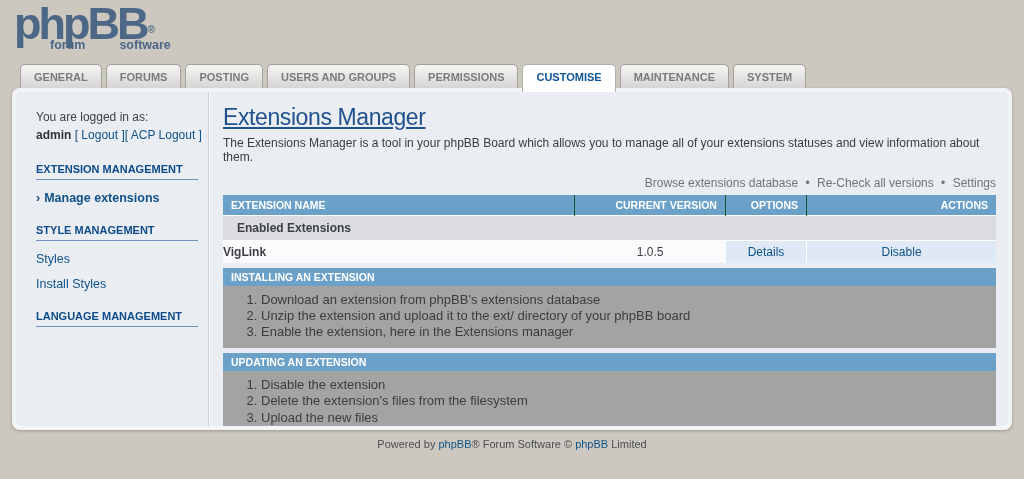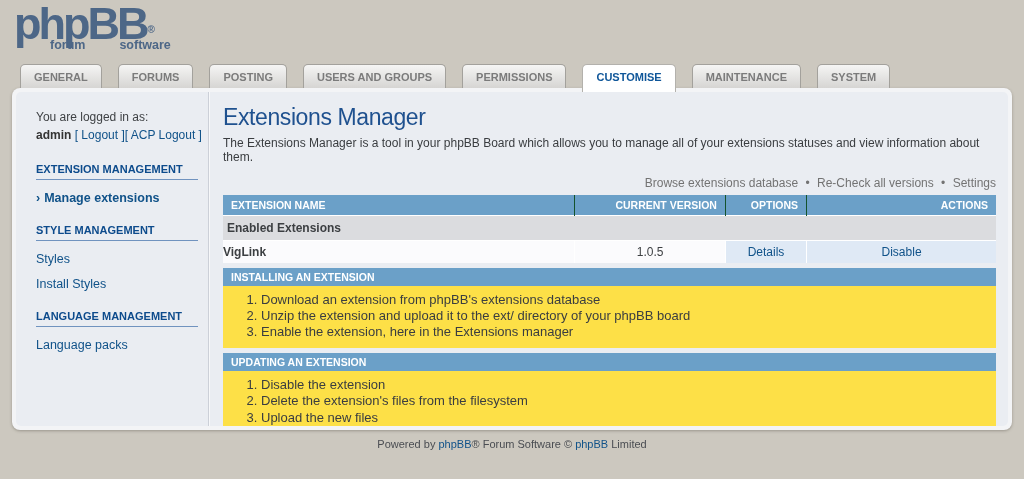--- a/index.html
+++ b/index.html
@@ -17,21 +17,21 @@
   .logo-main { font-size:45px; font-weight:bold; letter-spacing:-3px; line-height:1.05; }
   .logo-reg { font-size:10px; letter-spacing:0; vertical-align:6px; margin-left:1px; }
   .logo-sub { display:flex; gap:34px; font-size:12.5px; font-weight:bold; margin-top:-9px; padding-left:36px; letter-spacing:0; }
   .header-right { position:absolute; right:14px; top:11px; text-align:right; }
   .header-title { color:#76736c; font-size:17.5px; }
   .header-links { margin-top:3px; font-size:12px; font-weight:bold; color:#105289; }
   .header-links .lnk { cursor:pointer; }
   .header-links .sep { margin:0 3px; }
 
   
-  .tabs { display:flex; gap:16px; padding-left:20px; align-items:flex-end; height:26px; position:relative; z-index:3; }
+  .tabs { display:flex; gap:4px; padding-left:20px; align-items:flex-end; height:26px; position:relative; z-index:3; }
   .tab {
     background:linear-gradient(#f5f5f4,#d6d5d3);
     border:1px solid #a3a19c; border-bottom:none;
     border-radius:5px 5px 0 0;
     color:#7b7b7b; font-size:11px; font-weight:bold;
     padding:6px 13px 5px; cursor:pointer; white-space:nowrap;
   }
   .tab.active {
     background:#ffffff; color:#0f5699;
     border-color:#b3b1ac;
@@ -64,50 +64,50 @@
   .menu-item { margin-top:11px; font-size:12.5px; color:#105289; cursor:pointer; }
   .menu-item.active { font-weight:bold; }
   .arrow-icon { font-weight:bold; margin-right:4px; }
 
   
   .content {
     flex:1; padding:12px 12px 0 14px;
     border-left:1px solid #ccd0d8;
     box-shadow:inset 1px 0 0 #f7f8fa;
   }
-  .page-title { font-size:23px; font-weight:normal; color:#1f518f; margin:0 0 5px; letter-spacing:-0.4px; }
+  .page-title { font-size:23px; font-weight:normal; color:#1f518f; margin:0 0 5px; letter-spacing:-0.4px;text-decoration:underline; }
   .desc { font-size:12px; color:#3a3d40; margin:0 0 12px; }
   .toolbar { text-align:right; font-size:12px; color:#737373; margin-bottom:5px; }
   .toolbar .lnk { cursor:pointer; }
   .toolbar .sep { margin:0 4px; }
 
   table.ext-table { width:100%; border-collapse:collapse; }
   .ext-table thead th {
     background:#6ba0c8; color:#fff; font-size:10.5px;
     padding:4px 8px; border-left:1px solid #14532d; text-align:right;
   }
   .ext-table thead th:first-child { border-left:none; text-align:left; }
   .col-name { width:45.5%; } .col-version { width:19.5%; }
   .col-options { width:10.5%; } .col-actions { width:24.5%; }
   .group-row td {
     background:#dbdcdf; font-weight:bold; font-size:12px; color:#3c3f42;
-    padding:5px 4px; border-top:1px solid #fff;margin-left:18px;
+    padding:5px 14px; border-top:1px solid #fff;margin-left:18px;
   }
   .data-row td {
     background:#fbfbfd; font-size:12px; color:#3c3f42;
     padding:4px 0; border-top:1px solid #fff; border-left:1px solid #fff;
   }
   .data-row td:first-child { border-left:none; font-weight:bold; }
   .data-row .cell-version { text-align:center; }
   .data-row .cell-options, .data-row .cell-actions { background:#dfe9f5; text-align:center; }
   .cell-link { color:#105289; cursor:pointer; }
 
   .section { margin-top:5px; }
   .section-header { background:#6ba0c8; color:#fff; font-size:10.5px; font-weight:bold; padding:3px 8px; }
-  .section-body { background:#fde047; padding:6px 8px 8px; }
+  .section-body { background:#a3a3a3; padding:6px 8px 8px; }
   .section-body ol { margin:0 0 0 30px; padding:0; font-size:13px; color:#3a3d40; line-height:1.24; }
 
   
   .footer { text-align:center; font-size:11px; color:#4a4d52; padding-top:8px; }
   .footer .f-lnk { color:#105289; cursor:pointer; }
 </style>
 </head>
 <body>
 
 <div class="header">
@@ -146,21 +146,20 @@
       <div class="menu-title">EXTENSION MANAGEMENT</div>
       <div class="menu-item active">
         <span class="arrow-icon">›</span><span>Manage extensions</span>
       </div>
 
       <div class="menu-title">STYLE MANAGEMENT</div>
       <div class="menu-item">Styles</div>
       <div class="menu-item">Install Styles</div>
 
       <div class="menu-title">LANGUAGE MANAGEMENT</div>
-      <div class="menu-item">Language packs</div>
     </div>
 
     <div class="content">
       <h1 class="page-title">Extensions Manager</h1>
       <p class="desc">The Extensions Manager is a tool in your phpBB Board which allows you to manage all of your extensions statuses and view information about them.</p>
 
       <div class="toolbar">
         <span class="lnk">Browse extensions database</span>
         <span class="sep">•</span>
         <span class="lnk">Re-Check all versions</span>

